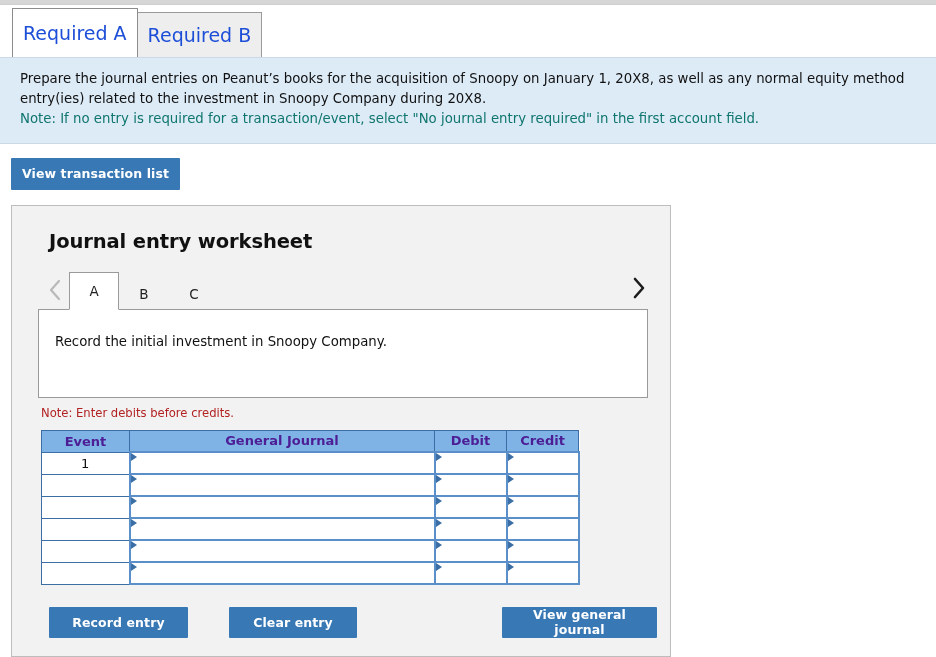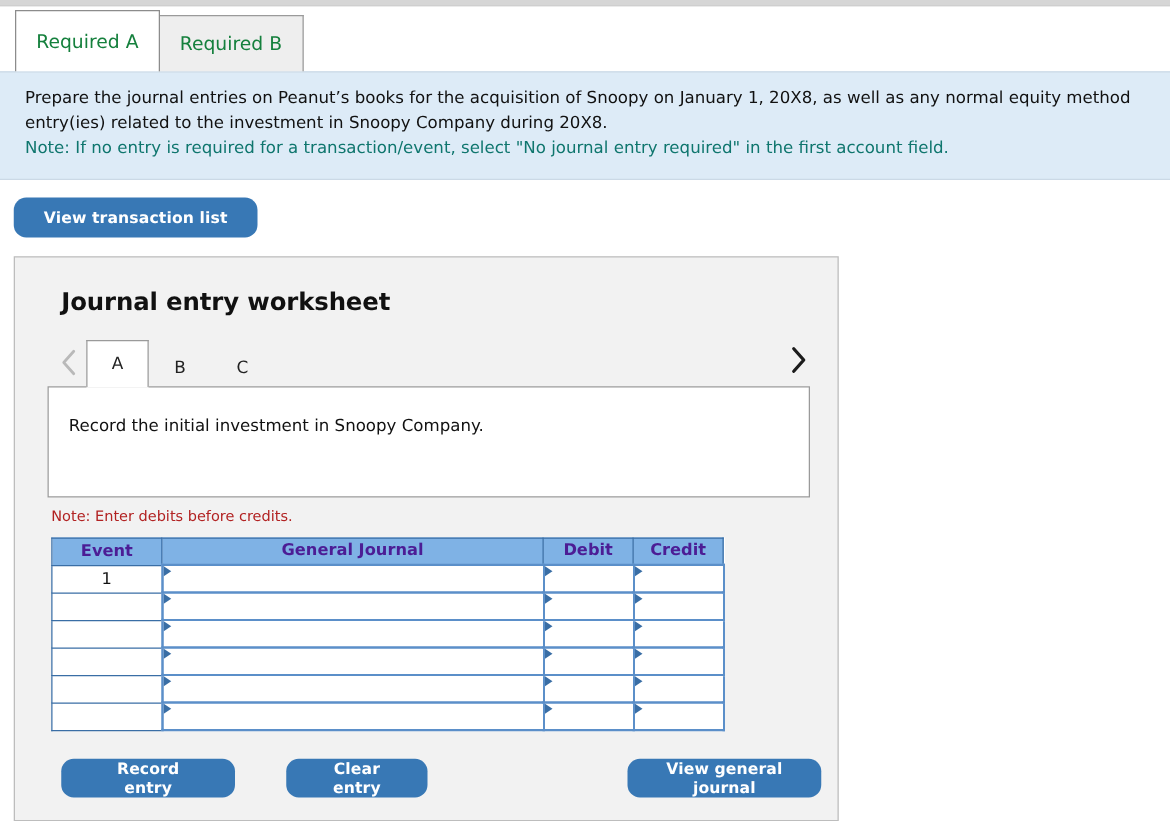--- a/index.html
+++ b/index.html
@@ -29,26 +29,26 @@
   .req-tabstrip {
     position: relative;
     height: 52px;
     padding-left: 12px;
     display: flex;
     align-items: flex-end;
   }
   .req-tab {
     height: 45px;
     min-width: 94px;
-    padding: 0 16px;
+    padding: 0 10px;
     display: flex;
     align-items: center;
     justify-content: center;
-    font-size: 15px;
-    color: #15803d;
+    font-size: 19px;
+    color: #1d4ed8;
     border: 1px solid #9a9a9a;
     border-bottom: none;
     background: #eeeeee;
     position: relative;
     cursor: pointer;
   }
   .req-tab.active {
     background: #ffffff;
     border-color: #8c8c8c;
     z-index: 3;
@@ -76,26 +76,26 @@
   .toolbar-row {
     padding: 14px 0 0 11px;
   }
   .btn {
     display: inline-flex;
     align-items: center;
     justify-content: center;
     background: #3878b5;
     color: #ffffff;
     border: none;
-    border-radius: 10px;
+    border-radius: 1px;
     font-family: "DejaVu Sans", "Liberation Sans", sans-serif;
     font-weight: bold;
     font-size: 12.5px;
     cursor: pointer;
-    padding: 0 24px;
+    padding: 0 11px;
     height: 31px;
     letter-spacing: 0.1px;
   }
   .btn-transaction { height: 32px; min-width: 160px; }
 
   
   .worksheet-panel {
     margin: 15px 0 0 11px;
     width: 660px;
     height: 452px;
@@ -245,21 +245,21 @@
   
   .footer-btns {
     position: absolute;
     left: 37px;
     bottom: 18px;
     width: 608px;
     display: flex;
     align-items: center;
   }
   .btn-record  { width: 139px; height: 31px; }
-  .btn-clear   { width: 113px; height: 31px; margin-left: 41px; }
+  .btn-clear   { width: 128px; height: 31px; margin-left: 41px; }
   .btn-viewgj  { width: 155px; height: 31px; margin-left: auto; }
 </style>
 </head>
 <body>
 
 <div class="top-rule"></div>
 
 <div class="req-tabstrip">
   <div class="req-tab active">
     <span>Required A</span>

